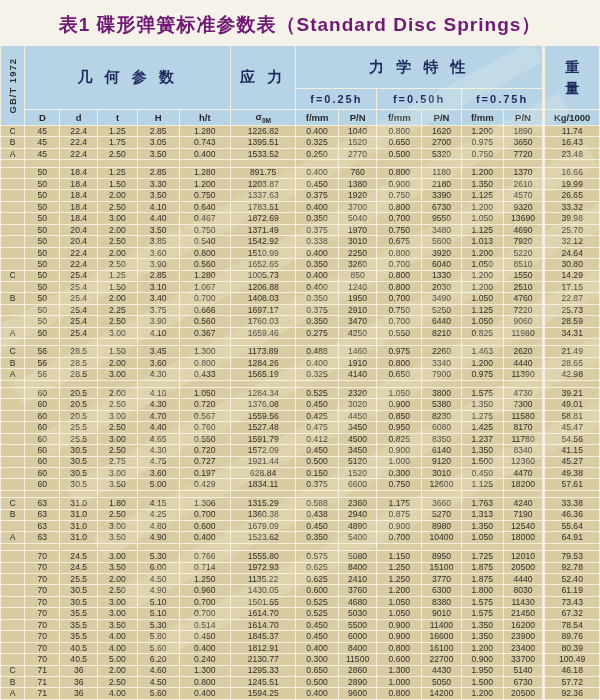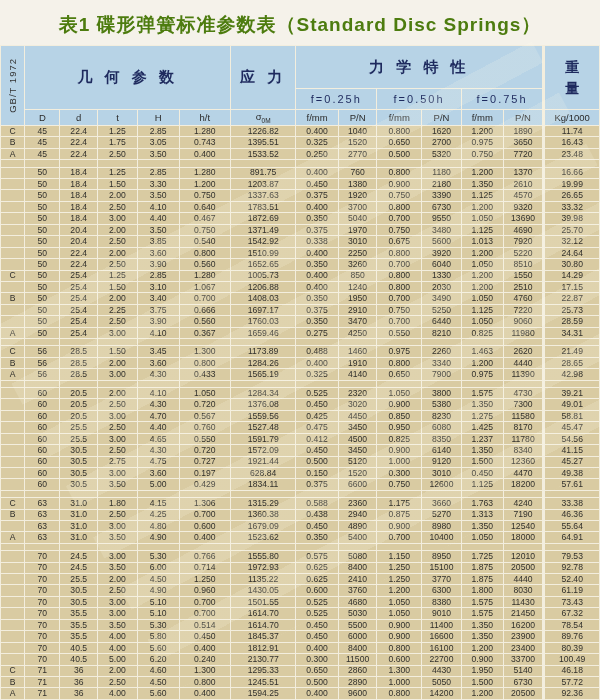--- a/index.html
+++ b/index.html
@@ -5,37 +5,37 @@
   html,body{margin:0;padding:0;}
   body{
     width:600px;height:700px;position:relative;overflow:hidden;
     background:#f5f2ea;
     font-family:"Liberation Sans","DejaVu Sans",sans-serif;
     -webkit-font-smoothing:antialiased;
   }
   .title{
     position:absolute;top:6px;left:0;width:600px;height:38px;
     display:flex;align-items:center;justify-content:center;
-    color:#4d7c0f;font-size:19px;font-weight:bold;letter-spacing:1px;
+    color:#701a75;font-size:19px;font-weight:bold;letter-spacing:1px;
     white-space:nowrap;
   }
   .sheet{
     position:absolute;top:45px;left:0;right:0;bottom:0;
   }
   table{
     width:100%;height:100%;
     border-collapse:separate;border-spacing:1px;
     table-layout:fixed;
     background:#f3eede;
   }
   th,td{
     padding:0;margin:0;text-align:center;vertical-align:middle;
     overflow:hidden;white-space:nowrap;
   }
-  thead th{background:#b7d3e6;color:#22306a;font-weight:normal;}
+  thead th{background:#b7d3e6;color:#22306a;font-weight:bold;}
   th.section{font-size:15px;font-weight:bold;letter-spacing:4px;color:#1e2a5e;}
   th.gbt{width:24px;}
   .gbt-inner{
     writing-mode:vertical-rl;transform:rotate(180deg);
     font-size:9.5px;color:#333;letter-spacing:1px;margin:0 auto;
   }
   tr.loadrow th{font-size:11px;color:#1e2a5e;letter-spacing:2px;height:20px;}
   tr.colrow th{font-size:9.5px;color:#2a2a2a;height:15px;}
   tr.colrow th sub{font-size:6.5px;}
   th.weight{font-size:14px;font-weight:bold;color:#1e2a5e;line-height:1.5;}

